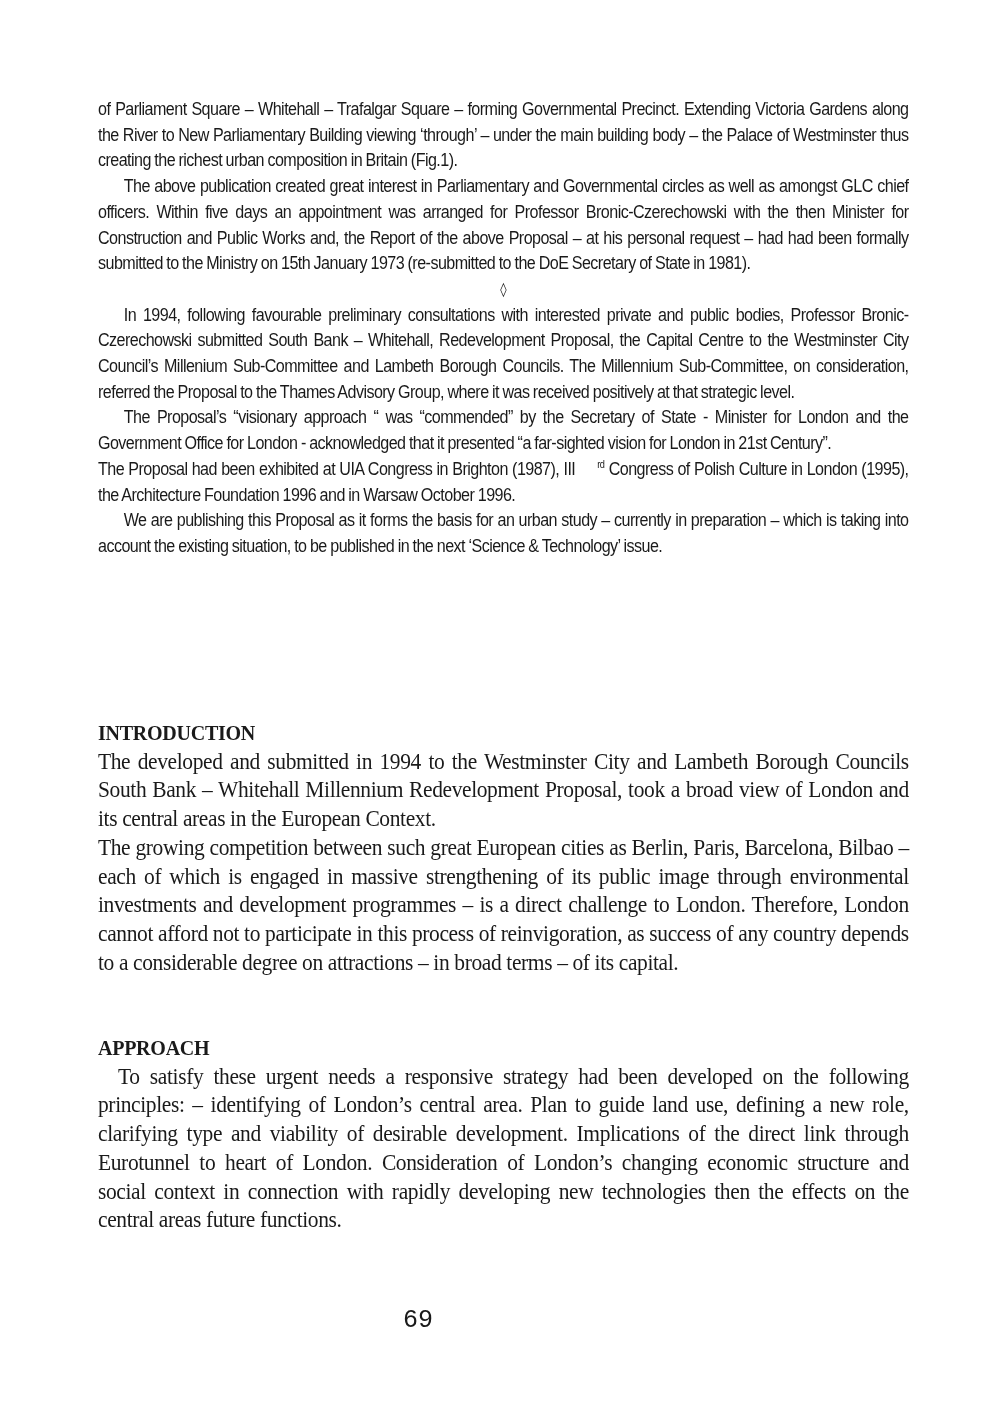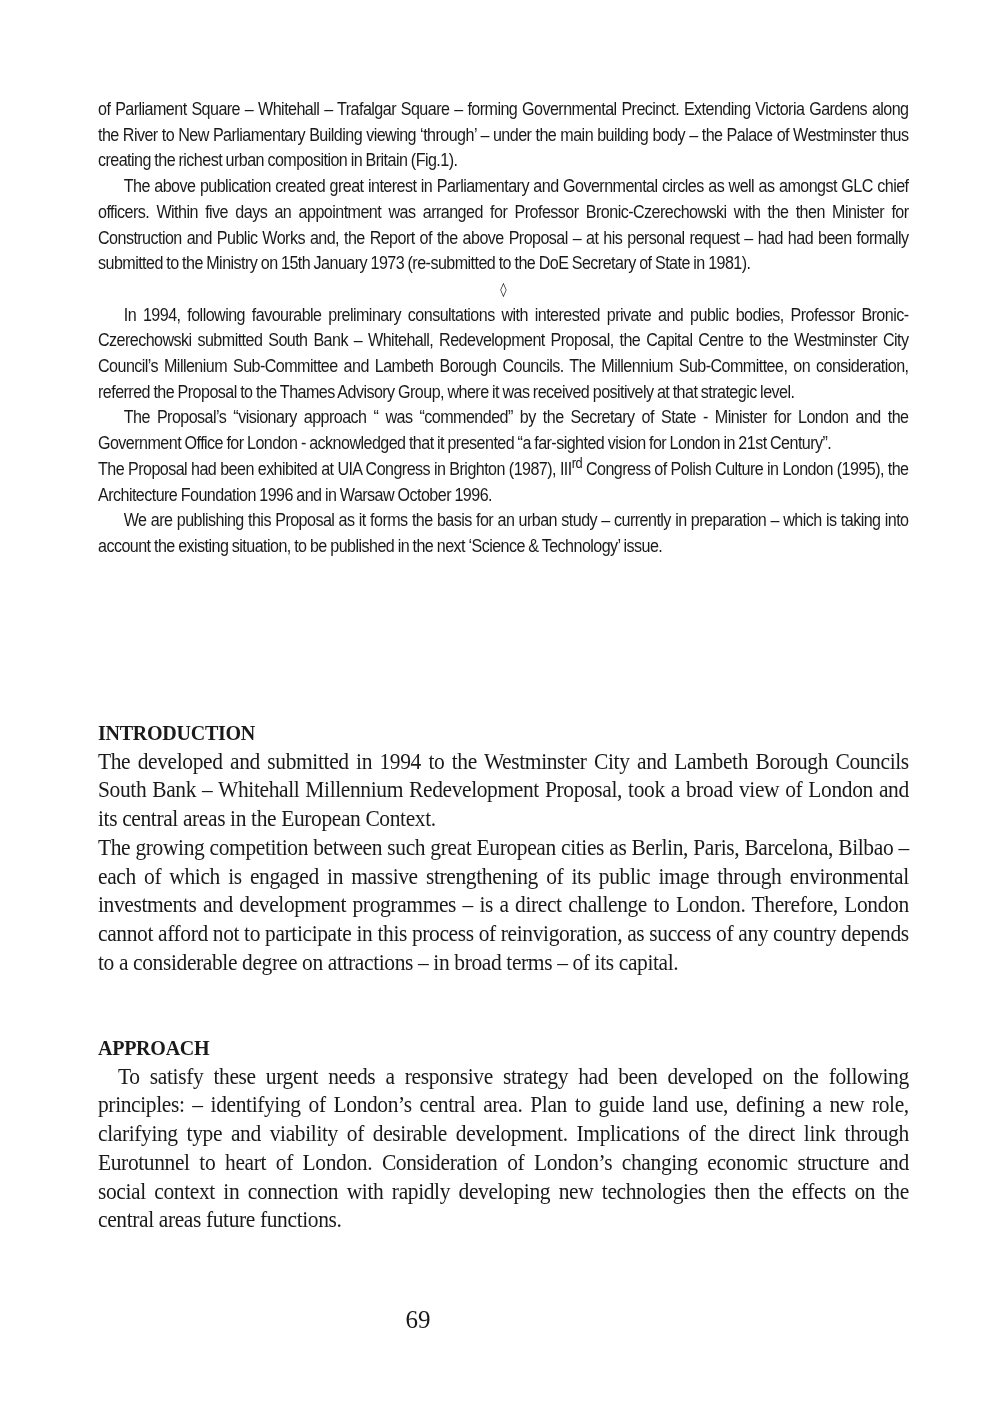--- a/index.html
+++ b/index.html
@@ -23,26 +23,26 @@
     font-size: 22.5px;
     line-height: 28.7px;
     letter-spacing: -0.4px;
     transform: scaleX(0.955);
     transform-origin: left top;
     width: 849px;
   }
   .serif p { margin: 0; text-align: justify; text-align-last: left; }
   .serif p.indent { text-indent: 21px; }
   .serif h2 { margin: 0; font-size: 21px; font-weight: bold; line-height: 28.7px; letter-spacing: -0.3px; }
-  sup { font-size: 14px; line-height: 0; vertical-align: 7px; }
+  sup { font-size: 10px; line-height: 0; vertical-align: 7px; margin-left: 24px; }
   .block1 { position: absolute; top: 97px; left: 0; }
   .block2 { position: absolute; top: 719px; left: 0; }
   .block3 { position: absolute; top: 1034px; left: 0; }
   .pagenum { position: absolute; top: 1306px; left: 0; width: 836px; text-align: center;
-    font-family: Liberation Serif, serif; font-size: 25px; }
+    font-family: Liberation Mono, monospace; font-size: 25px; }
 </style>
 </head>
 <body>
 
 <div class="page">
 
   <div class="block1 sans">
     <p>of Parliament Square – Whitehall – Trafalgar Square – forming Governmental Precinct. Extending Victoria Gardens along the River to New Parliamentary Building viewing ‘through’ – under the main building body – the Palace of Westminster thus creating the richest urban composition in Britain (Fig.1).</p>
     <p class="indent">The above publication created great interest in Parliamentary and Governmental circles as well as  amongst GLC chief officers. Within five days an appointment was arranged for Professor Bronic-Czerechowski with the then Minister for Construction and Public Works and, the Report of the above Proposal – at his personal request –  had had been formally submitted to the Ministry on 15th January 1973 (re-submitted   to the DoE Secretary of  State in 1981).</p>
     <div class="diamond">◊</div>

